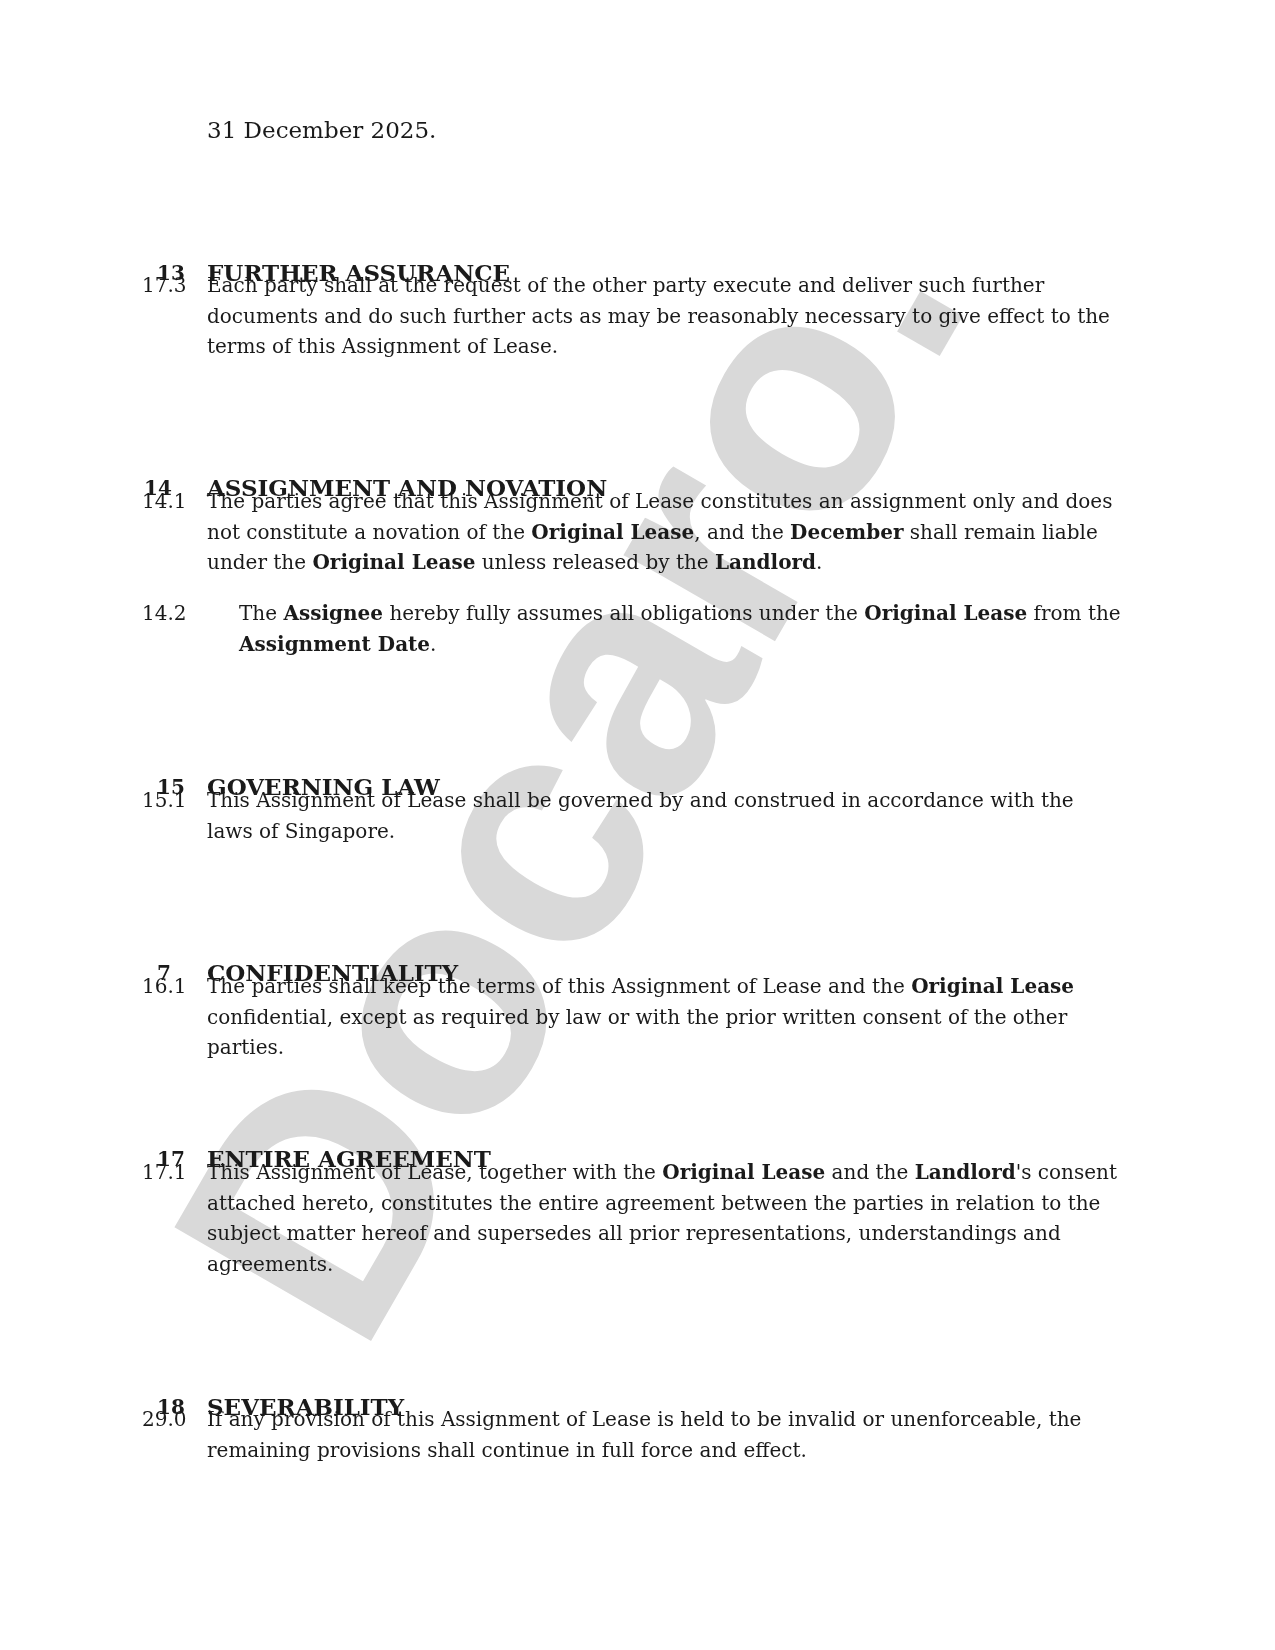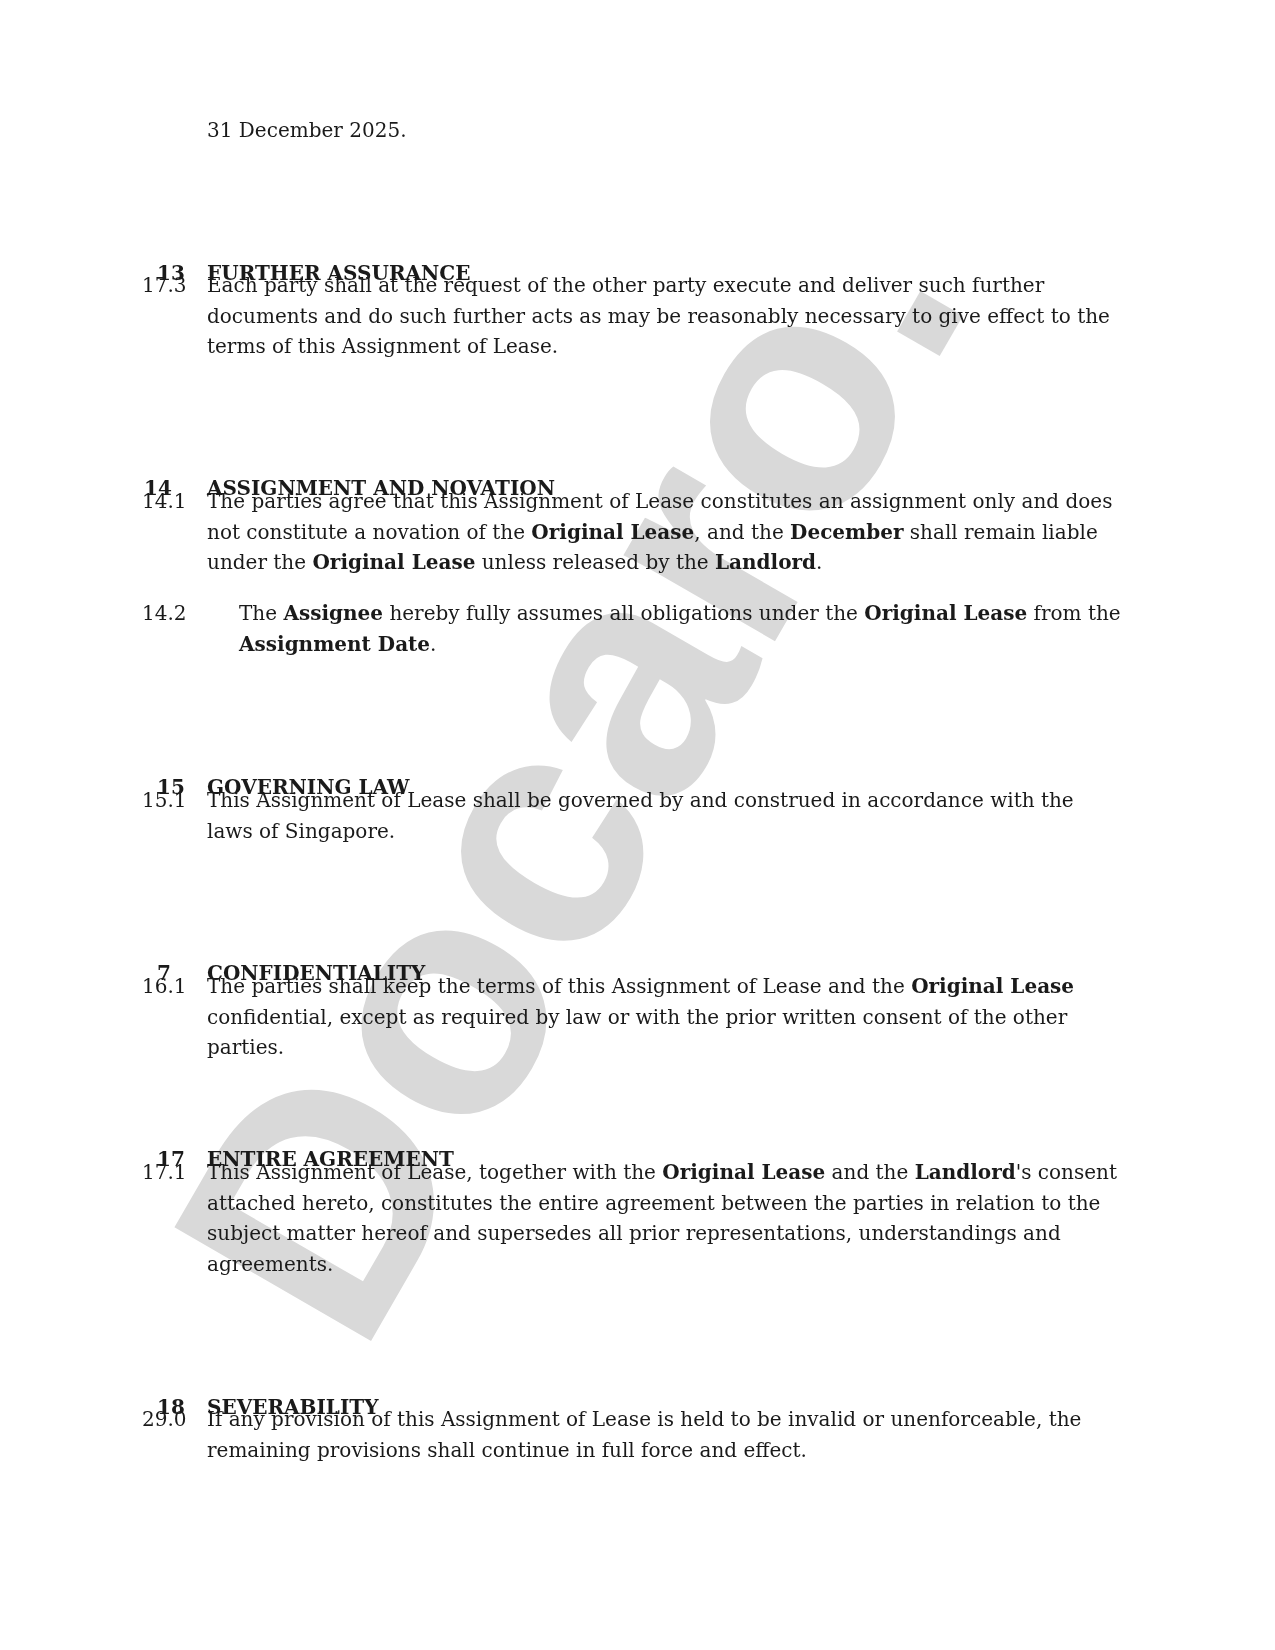--- a/index.html
+++ b/index.html
@@ -3,21 +3,21 @@
 <meta charset="utf-8">
 <style>
   html, body { margin: 0; padding: 0; background: #ffffff; }
   body { width: 1275px; height: 1650px; position: relative; overflow: hidden;
          font-family: "DejaVu Serif", "Liberation Serif", serif; color: #1a1a1a; }
   .page { position: absolute; left: 0; top: 0; width: 1275px; height: 1650px; }
   .watermark { position: absolute; left: 150px; top: 280px; width: 1000px; height: 1200px;
                pointer-events: none; z-index: 0; }
   .watermark svg { width: 100%; height: 100%; }
   .content { position: relative; z-index: 1; }
-  .line { position: absolute; font-size: 20px; line-height: 30.5px; white-space: nowrap; }
+  .line { position: absolute; font-size: 23px; line-height: 30.5px; white-space: nowrap; }
   .num { position: absolute; font-size: 20px; line-height: 30.5px; }
   .heading { font-weight: bold; margin-top: 40px; }
   b { font-weight: bold; }
   .para { position: absolute; left: 207px; width: 915px; font-size: 20px; line-height: 30.5px; }
 </style>
 </head>
 <body>
 
 <div class="page">
 

